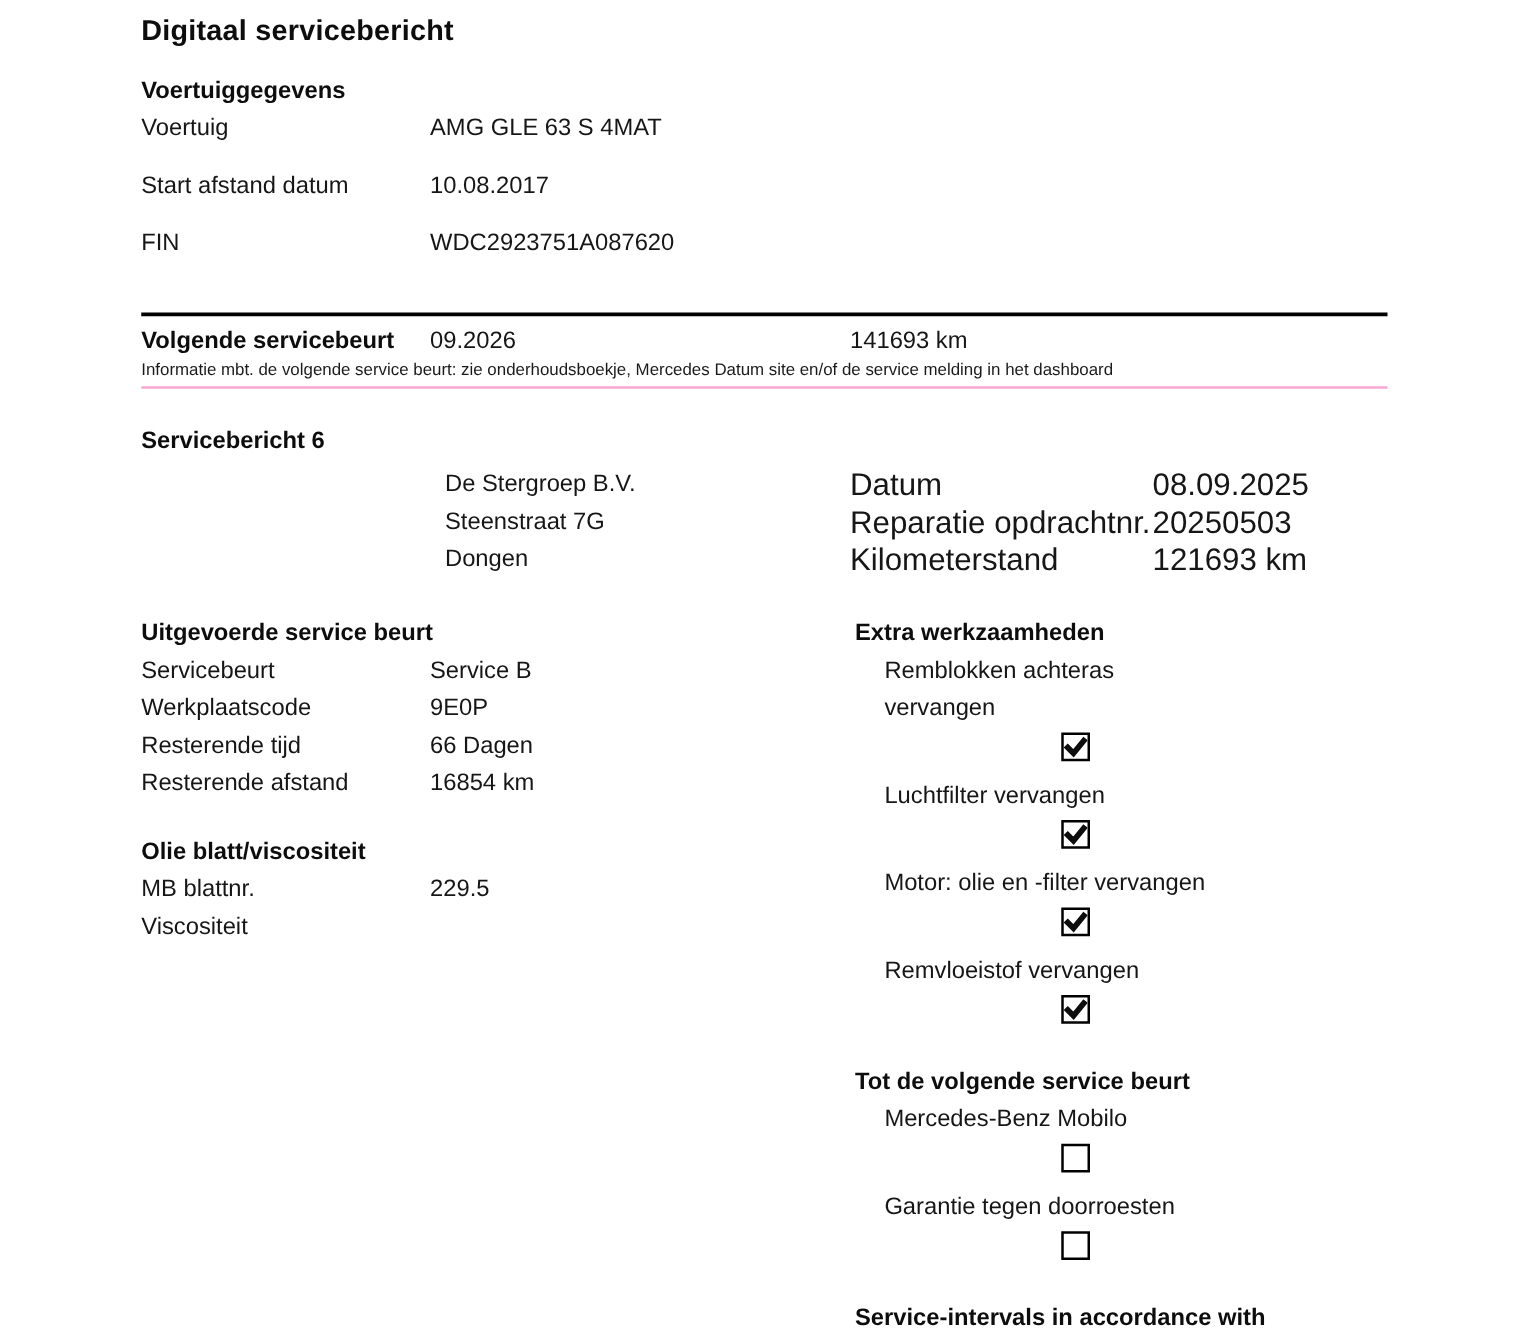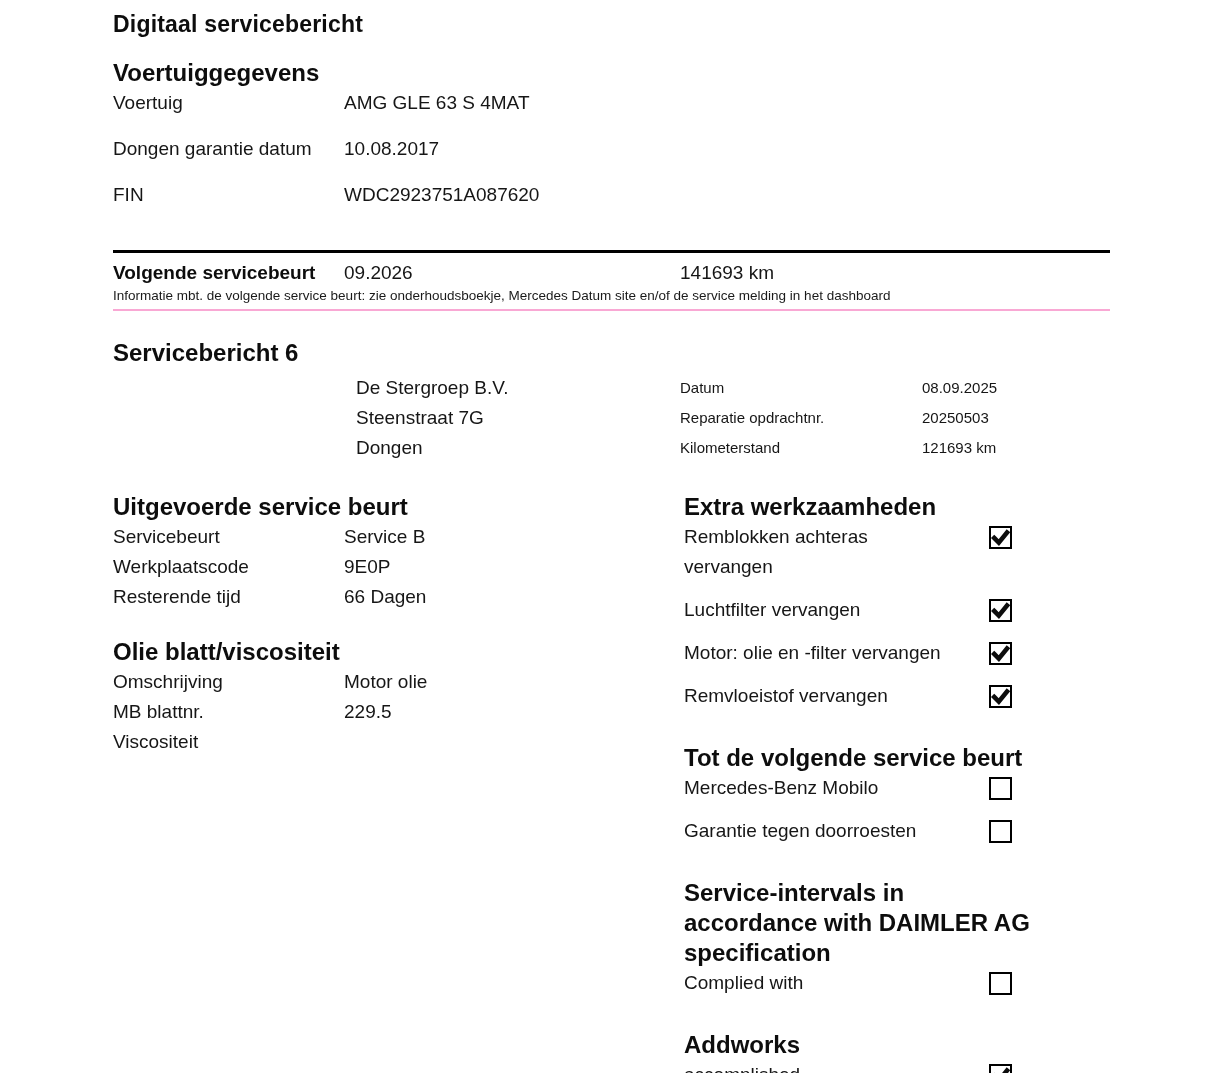--- a/index.html
+++ b/index.html
@@ -12,48 +12,48 @@
     overflow:hidden;
     padding-left:33px;
   }
   .doc-title{
     position:absolute;left:113px;top:8px;
     font-size:23px;font-weight:bold;line-height:32px;color:#0d0d0d;
     letter-spacing:.2px;
   }
   
   .vehicle-block{position:absolute;left:113px;top:58px;width:640px;font-size:19px;}
-  .section-heading{font-size:24px;font-weight:bold;line-height:30px;color:#0d0d0d;}
+  .section-heading{font-size:19px;font-weight:bold;line-height:30px;color:#0d0d0d;}
   .kv-row{display:flex;line-height:30px;}
   .vehicle-block .kv-row{margin-bottom:16px;}
   .kv-label{flex:none;width:231px;}
   .kv-value{flex:none;}
   
   .next-service{
     position:absolute;left:113px;top:250px;width:997px;
     border-top:3px solid #000;border-bottom:2px solid #f9a8d4;
     padding:6px 0 4px 0;
   }
   .ns-row{display:flex;font-size:19px;line-height:27px;}
   .ns-heading{flex:none;width:231px;font-weight:bold;color:#0d0d0d;}
   .ns-date{flex:none;width:336px;}
   .ns-km{flex:none;}
   .ns-info{font-size:13.5px;line-height:18px;margin-top:1px;color:#1a1a1a;}
   
   .report-heading{position:absolute;left:113px;top:338px;}
   
   .dealer{position:absolute;left:336px;top:373px;font-size:19px;line-height:30px;margin-left:20px;}
-  .meta{position:absolute;left:680px;top:373px;font-size:15px;}
+  .meta{position:absolute;left:680px;top:373px;font-size:25px;}
   .meta .kv-label{width:242px;}
   
   .left-col{position:absolute;left:113px;top:492px;width:560px;font-size:19px;}
   .left-col .kv-row{line-height:30px;}
   .oil-heading{margin-top:25px;}
   .right-col{position:absolute;left:684px;top:492px;width:352px;font-size:19px;}
-  .check-item{display:flex;align-items:flex-start;margin-bottom:13px;}
+  .check-item{display:flex;align-items:center;margin-bottom:13px;flex-direction:column;}
   .check-item:last-child{margin-bottom:0;}
   .check-label{flex:none;width:305px;line-height:30px;white-space:pre-line;}
   .checkbox{
     flex:none;width:19px;height:19px;margin-top:4px;
     border:2px solid #000;background:#fff;position:relative;cursor:pointer;
   }
   .checkbox svg{display:none;position:absolute;left:0;top:0;width:19px;height:19px;}
   .checkbox.checked svg{display:block;}
   .rc-heading{margin-top:32px;margin-bottom:0;}
   .rc-heading.first{margin-top:0;}
@@ -66,21 +66,21 @@
 
   <div class="doc-title">Digitaal servicebericht</div>
 
   <div class="vehicle-block">
     <div class="section-heading">Voertuiggegevens</div>
     <div class="kv-row">
       <div class="kv-label">Voertuig</div>
       <div class="kv-value">AMG GLE 63 S 4MAT</div>
     </div>
     <div class="kv-row">
-      <div class="kv-label">Dongen garantie datum</div>
+      <div class="kv-label">Start afstand datum</div>
       <div class="kv-value">10.08.2017</div>
     </div>
     <div class="kv-row">
       <div class="kv-label">FIN</div>
       <div class="kv-value">WDC2923751A087620</div>
     </div>
   </div>
 
   <div class="next-service">
     <div class="ns-row">
@@ -121,26 +121,26 @@
       <div class="kv-value">Service B</div>
     </div>
     <div class="kv-row">
       <div class="kv-label">Werkplaatscode</div>
       <div class="kv-value">9E0P</div>
     </div>
     <div class="kv-row">
       <div class="kv-label">Resterende tijd</div>
       <div class="kv-value">66 Dagen</div>
     </div>
+    <div class="kv-row">
+      <div class="kv-label">Resterende afstand</div>
+      <div class="kv-value">16854 km</div>
+    </div>
 
     <div class="section-heading oil-heading">Olie blatt/viscositeit</div>
-    <div class="kv-row">
-      <div class="kv-label">Omschrijving</div>
-      <div class="kv-value">Motor olie</div>
-    </div>
     <div class="kv-row">
       <div class="kv-label">MB blattnr.</div>
       <div class="kv-value">229.5</div>
     </div>
     <div class="kv-row">
       <div class="kv-label">Viscositeit</div>
       <div class="kv-value"></div>
     </div>
   </div>
 

